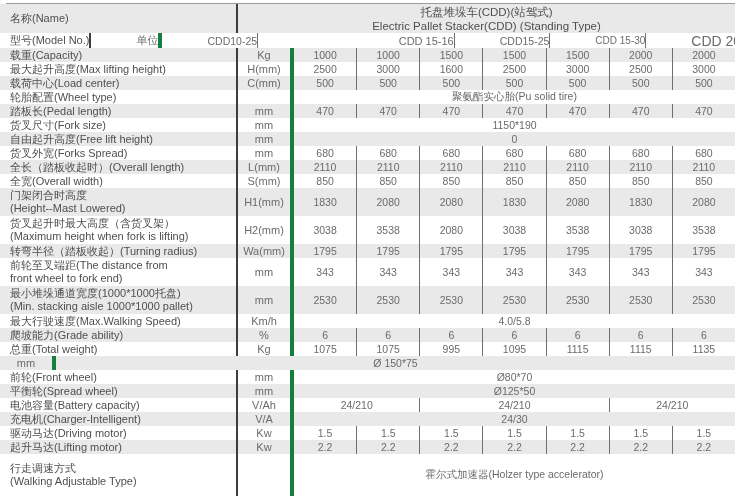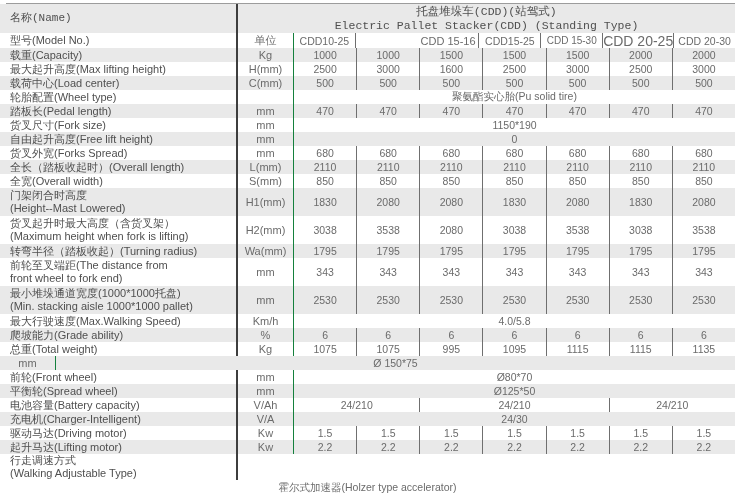--- a/index.html
+++ b/index.html
@@ -8,29 +8,29 @@
     font-family:"Liberation Sans","DejaVu Sans",sans-serif;
     color:#565656;
     -webkit-font-smoothing:antialiased;
   }
   .wrap{position:relative;width:735px;height:504px;}
   .topline{position:absolute;left:6px;top:3px;width:729px;height:1px;background:#9c9c9c;}
   .table{position:absolute;left:0;top:4px;width:735px;display:flex;flex-direction:column;}
   .row{display:flex;height:14px;align-items:stretch;background:#ffffff;}
   .row.gray{background:#e9e9e9;}
   .row.tall{height:28px;}
-  .row.header{height:29px;font-family:Liberation Mono, monospace;}
-  .row.model{height:15px;}
-  .row.last{height:42px;flex-direction:column;}
+  .row.header{height:29px;}
+  .row.model{height:15px;gap:45px;}
+  .row.last{height:42px;}
   .cell{box-sizing:border-box;display:flex;align-items:center;justify-content:center;
         font-size:10.5px;color:#6b6b6b;white-space:nowrap;overflow:visible;}
   .cell.label{width:238px;justify-content:flex-start;align-items:flex-start;
         flex-direction:column;justify-content:center;padding-left:10px;
         border-right:2px solid #3e3e3e;font-size:11px;color:#4f4f4f;line-height:13px;}
-  .cell.unit{width:56px;border-right:1px solid #15803d;font-size:11px;}
+  .cell.unit{width:56px;border-right:4px solid #15803d;font-size:11px;}
   .cell.val{flex:1;border-right:1px solid #6f6f6f;}
   .cell.val:last-child{border-right:none;}
   .cell.nob{border-right:none;}
   .titlecell{flex:1;display:flex;flex-direction:column;align-items:center;justify-content:center;
         font-size:11.5px;color:#4f4f4f;line-height:14px;}
 </style>
 </head>
 <body>
 
 <div class="wrap">

